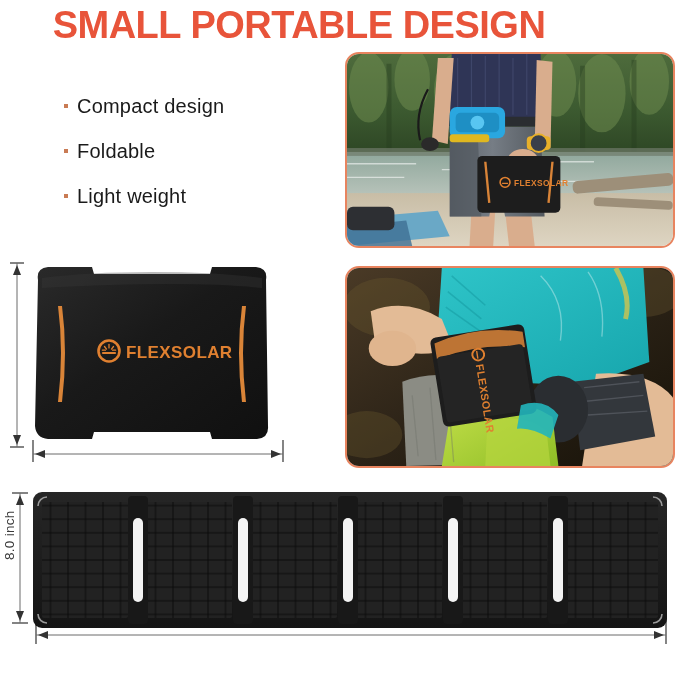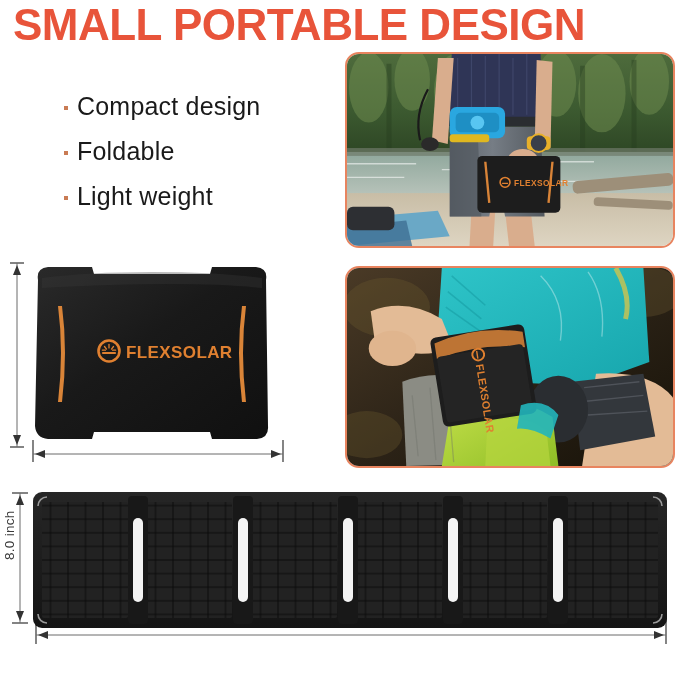--- a/index.html
+++ b/index.html
@@ -16,21 +16,21 @@
     color: #1a1a1a;
   }
 
   
   #page-title {
     position: absolute;
     left: 0;
     top: 0;
     width: 598px;
     text-align: center;
-    font-size: 44px;
+    font-size: 38px;
     font-weight: bold;
     letter-spacing: -0.5px;
     color: #e8543a;
     line-height: 46px;
     padding-top: 2px;
     white-space: nowrap;
   }
 
   
   #feature-list {
@@ -47,21 +47,21 @@
   .feature-bullet {
     width: 4px;
     height: 4px;
     background: #c97b54;
     margin-right: 9px;
     flex: 0 0 auto;
     position: relative;
     top: -5px;
   }
   .feature-label {
-    font-size: 25px;
+    font-size: 20px;
     font-weight: 300;
     color: #1a1a1a;
     line-height: 28px;
     letter-spacing: 0.2px;
   }
 
   
   .photo-frame {
     position: absolute;
     border: 2px solid #e8845f;

